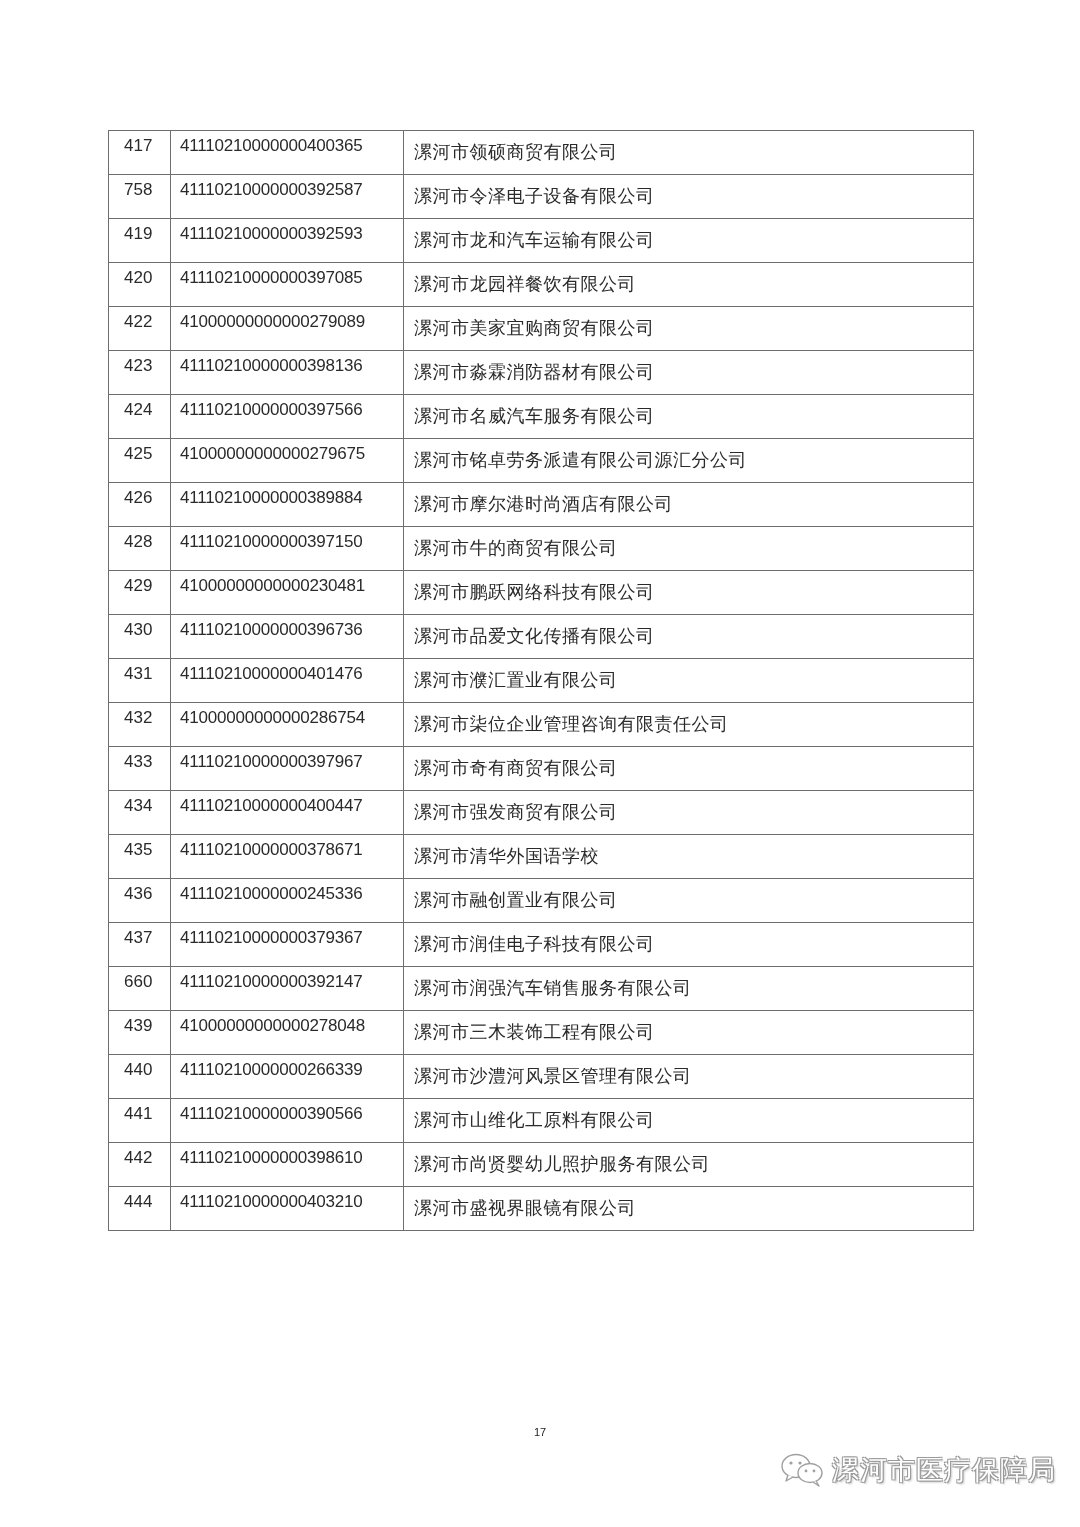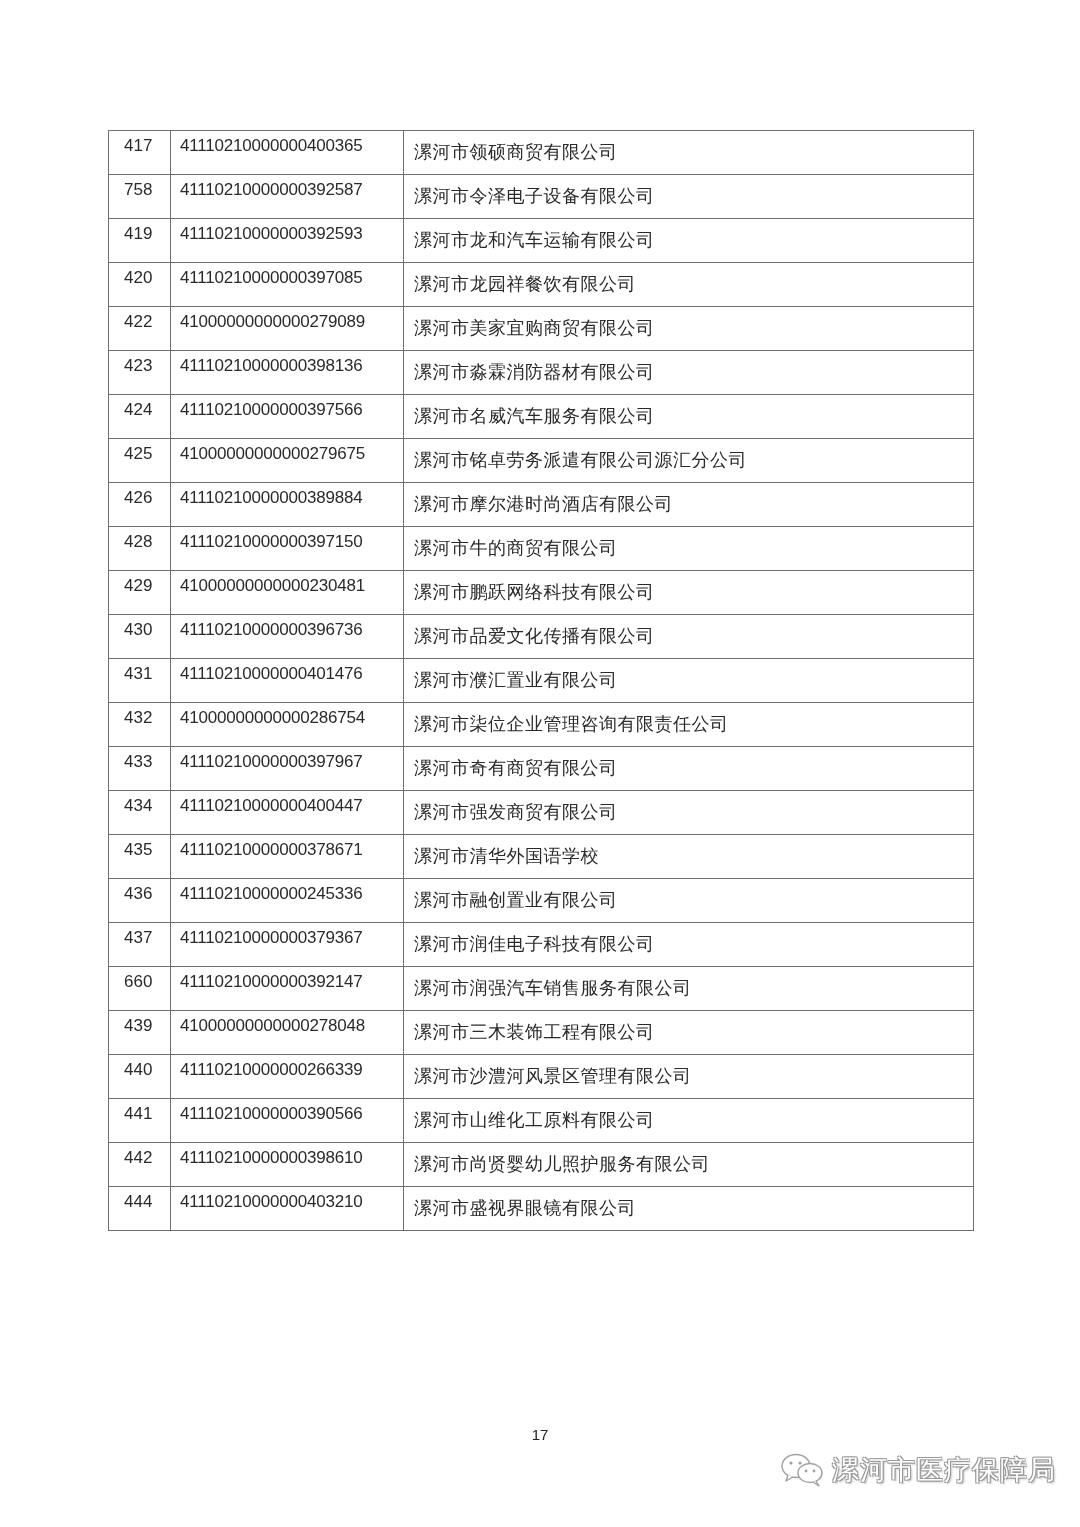--- a/index.html
+++ b/index.html
@@ -53,21 +53,21 @@
       font-size: 18px;
       line-height: 18px;
       letter-spacing: 0.5px;
     }
     .page-number {
       position: absolute;
       left: 0;
       width: 1080px;
       top: 1426px;
       text-align: center;
-      font-size: 15px;
+      font-size: 11px;
       color: #222222;
     }
     .watermark {
       position: absolute;
       left: 780px;
       top: 1452px;
       display: flex;
       align-items: center;
       gap: 6px;
     }

